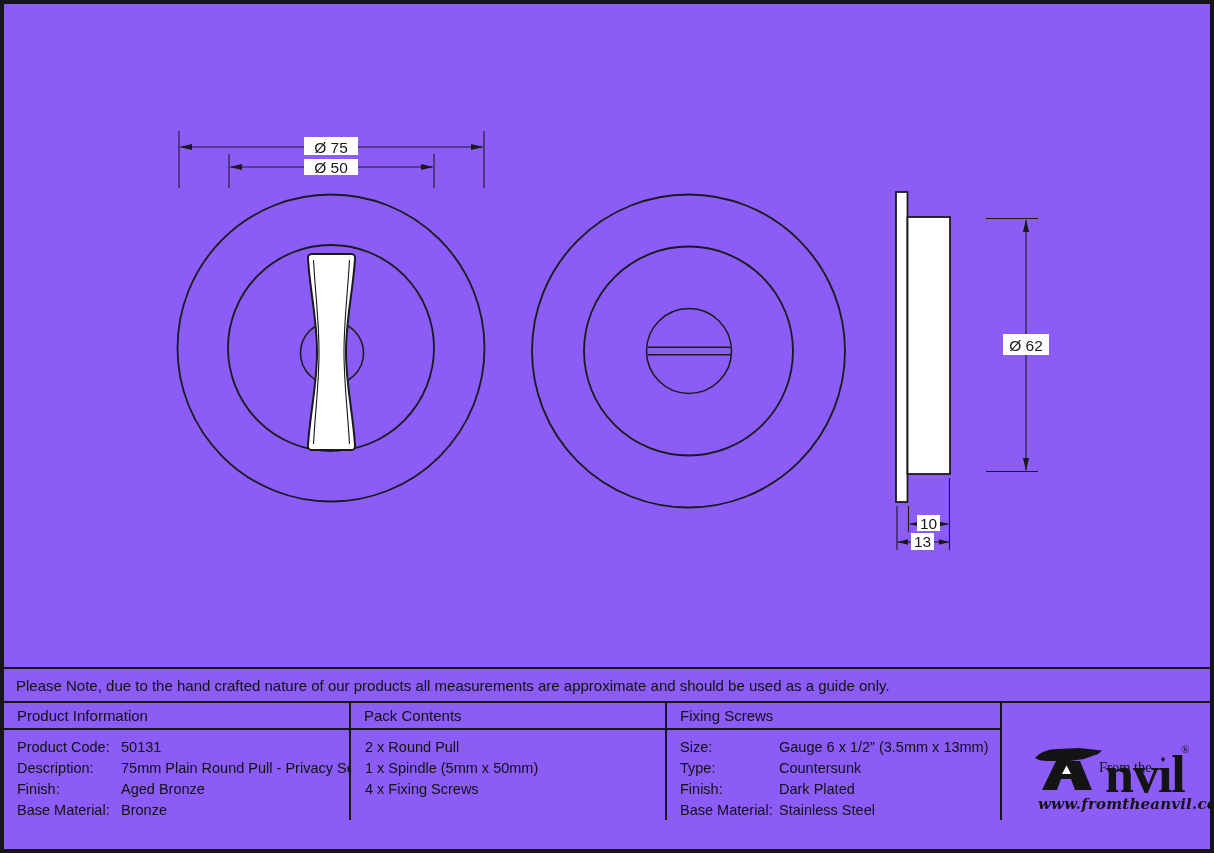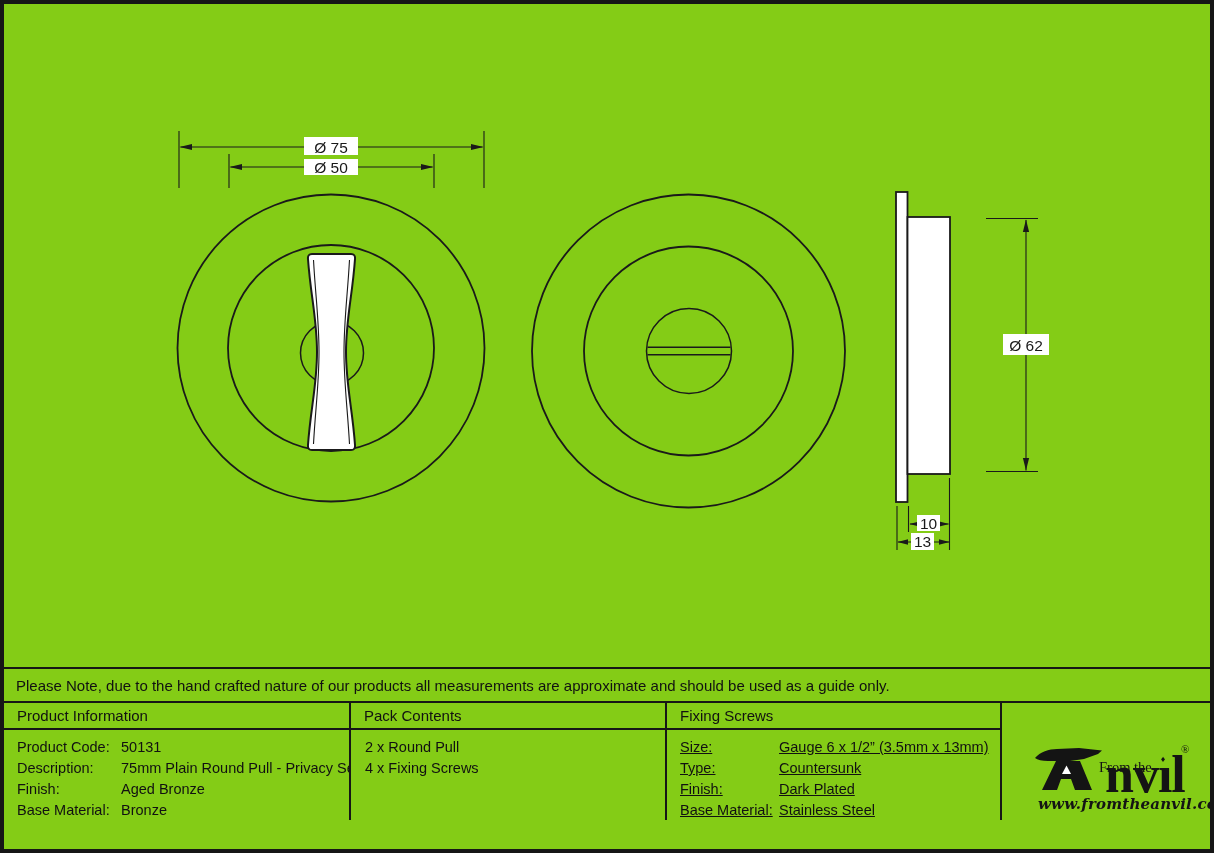--- a/index.html
+++ b/index.html
@@ -1,18 +1,18 @@
 <!DOCTYPE html>
 <html><head>
 <meta charset="utf-8">
 <style>
   html,body{margin:0;padding:0;background:#ffffff;}
   .page{
     position:relative;width:1214px;height:853px;box-sizing:border-box;
-    border:4px solid #161616;background:#84cc16;overflow:hidden;
+    border:4px solid #161616;background:#8b5cf6;overflow:hidden;
     font-family:"Liberation Sans",sans-serif;color:#111;
   }
   svg.drawing{position:absolute;top:0;left:0;display:block;}
   svg.drawing text{font-family:"Liberation Sans",sans-serif;font-size:15.5px;fill:#1a1a1a;}
 
   .bottom{
     position:absolute;left:0;top:663px;width:1206px;height:153px;
     display:grid;grid-template-columns:347px 316px 335px 1fr;
     grid-template-rows:36px 27px 1fr;
   }
@@ -29,21 +29,21 @@
   .hdr.col2{grid-column:2;grid-row:2}
   .hdr.col3{grid-column:3;grid-row:2}
   .datacell{
     box-sizing:border-box;border-right:2px solid #161616;overflow:hidden;
     font-size:14.5px;line-height:21px;padding:7px 6px 0 13px;
   }
   .datacell.col1{grid-column:1;grid-row:3}
   .datacell.col2{grid-column:2;grid-row:3;padding-left:14px}
   .datacell.col3{grid-column:3;grid-row:3}
   .kv{display:grid;grid-template-columns:104px 1fr;white-space:nowrap;}
-  .kv.fs{grid-template-columns:99px 1fr;text-decoration:underline;}
+  .kv.fs{grid-template-columns:99px 1fr;}
   .logo-cell{grid-column:4;grid-row:2/4;position:relative;}
   .anvil-icon{position:absolute;left:30px;top:42px;}
   .from-the{position:absolute;left:97px;top:44px;font-family:"Liberation Serif",serif;font-size:14.5px;color:#141414;margin-top:12px;}
   .anvil-word{position:absolute;left:103px;top:46px;font-family:"Liberation Serif",serif;font-weight:bold;font-size:52px;line-height:1;color:#141414;letter-spacing:-1px;}
   .diamond{position:absolute;left:155px;top:51px;width:12px;text-align:center;font-size:9px;color:#141414;}
   .registered{position:absolute;left:179px;top:40px;font-size:11px;font-family:"Liberation Serif",serif;color:#141414;}
   .website{position:absolute;left:36px;top:92px;font-family:"DejaVu Serif",serif;font-style:italic;font-weight:bold;font-size:15px;color:#141414;letter-spacing:0.2px;}
 </style>
 </head>
 <body>
@@ -159,20 +159,21 @@
       <span>Description:</span>
       <span>75mm Plain Round Pull - Privacy Set</span>
       <span>Finish:</span>
       <span>Aged Bronze</span>
       <span>Base Material:</span>
       <span>Bronze</span>
     </div>
 
     <div class="datacell col2">
       <div>2 x Round Pull</div>
+      <div>1 x Spindle (5mm x 50mm)</div>
       <div>4 x Fixing Screws</div>
     </div>
 
     <div class="datacell col3 kv fs">
       <span>Size:</span>
       <span>Gauge 6 x 1/2” (3.5mm x 13mm)</span>
       <span>Type:</span>
       <span>Countersunk</span>
       <span>Finish:</span>
       <span>Dark Plated</span>

